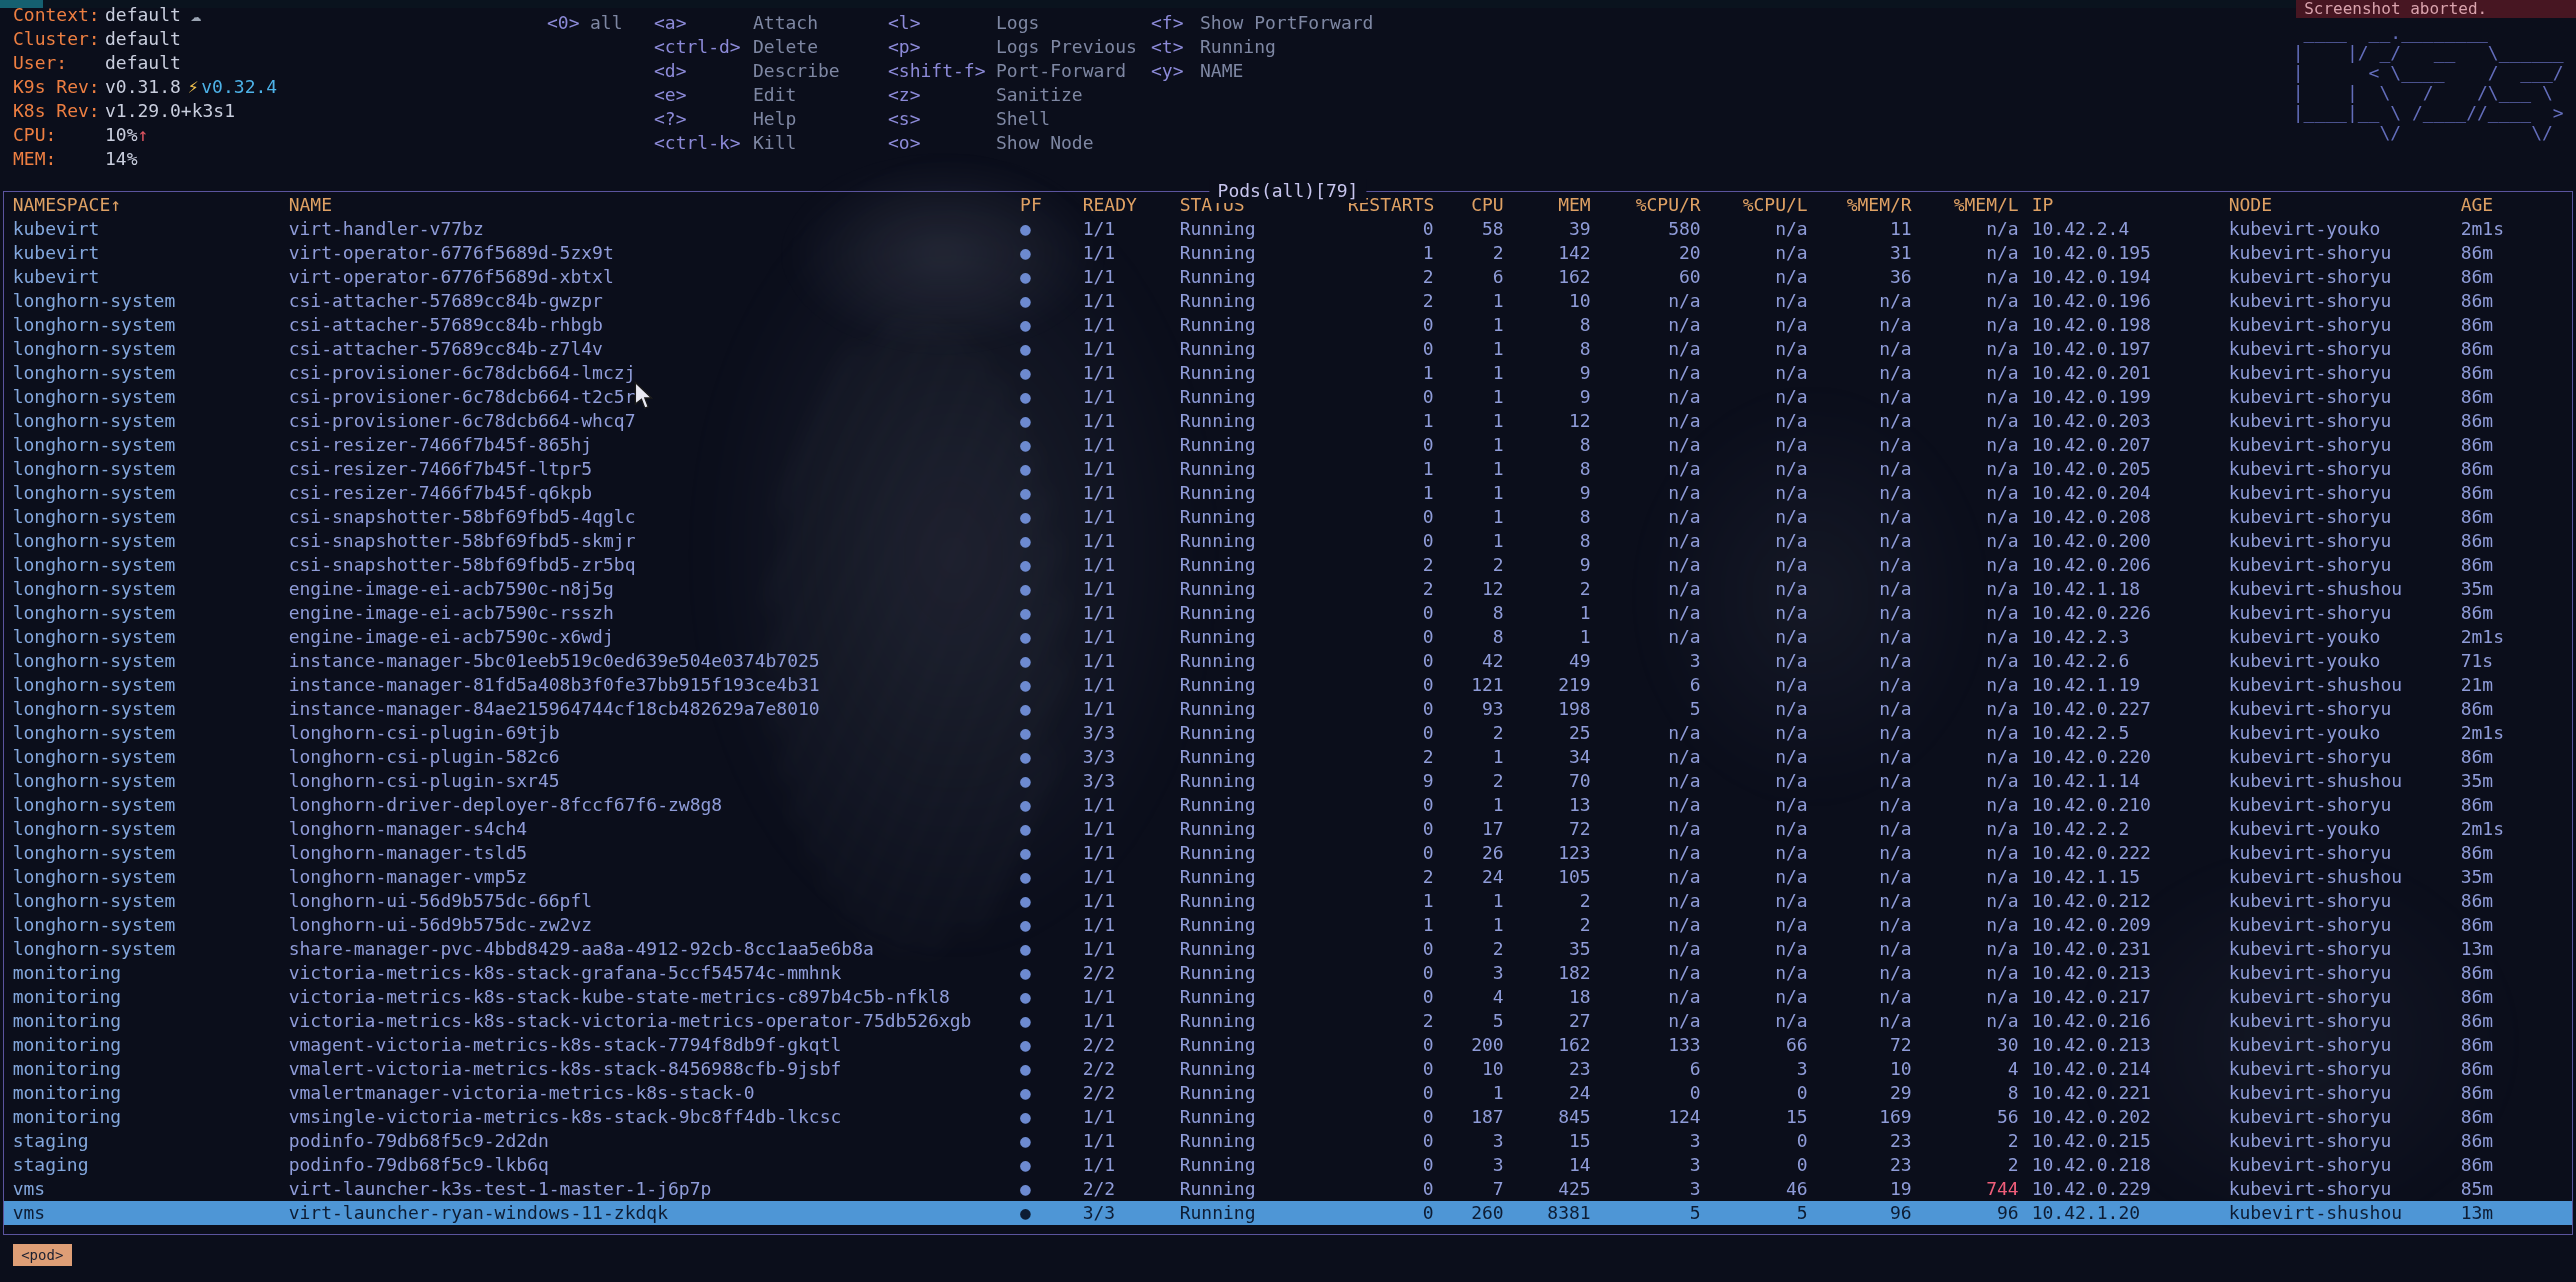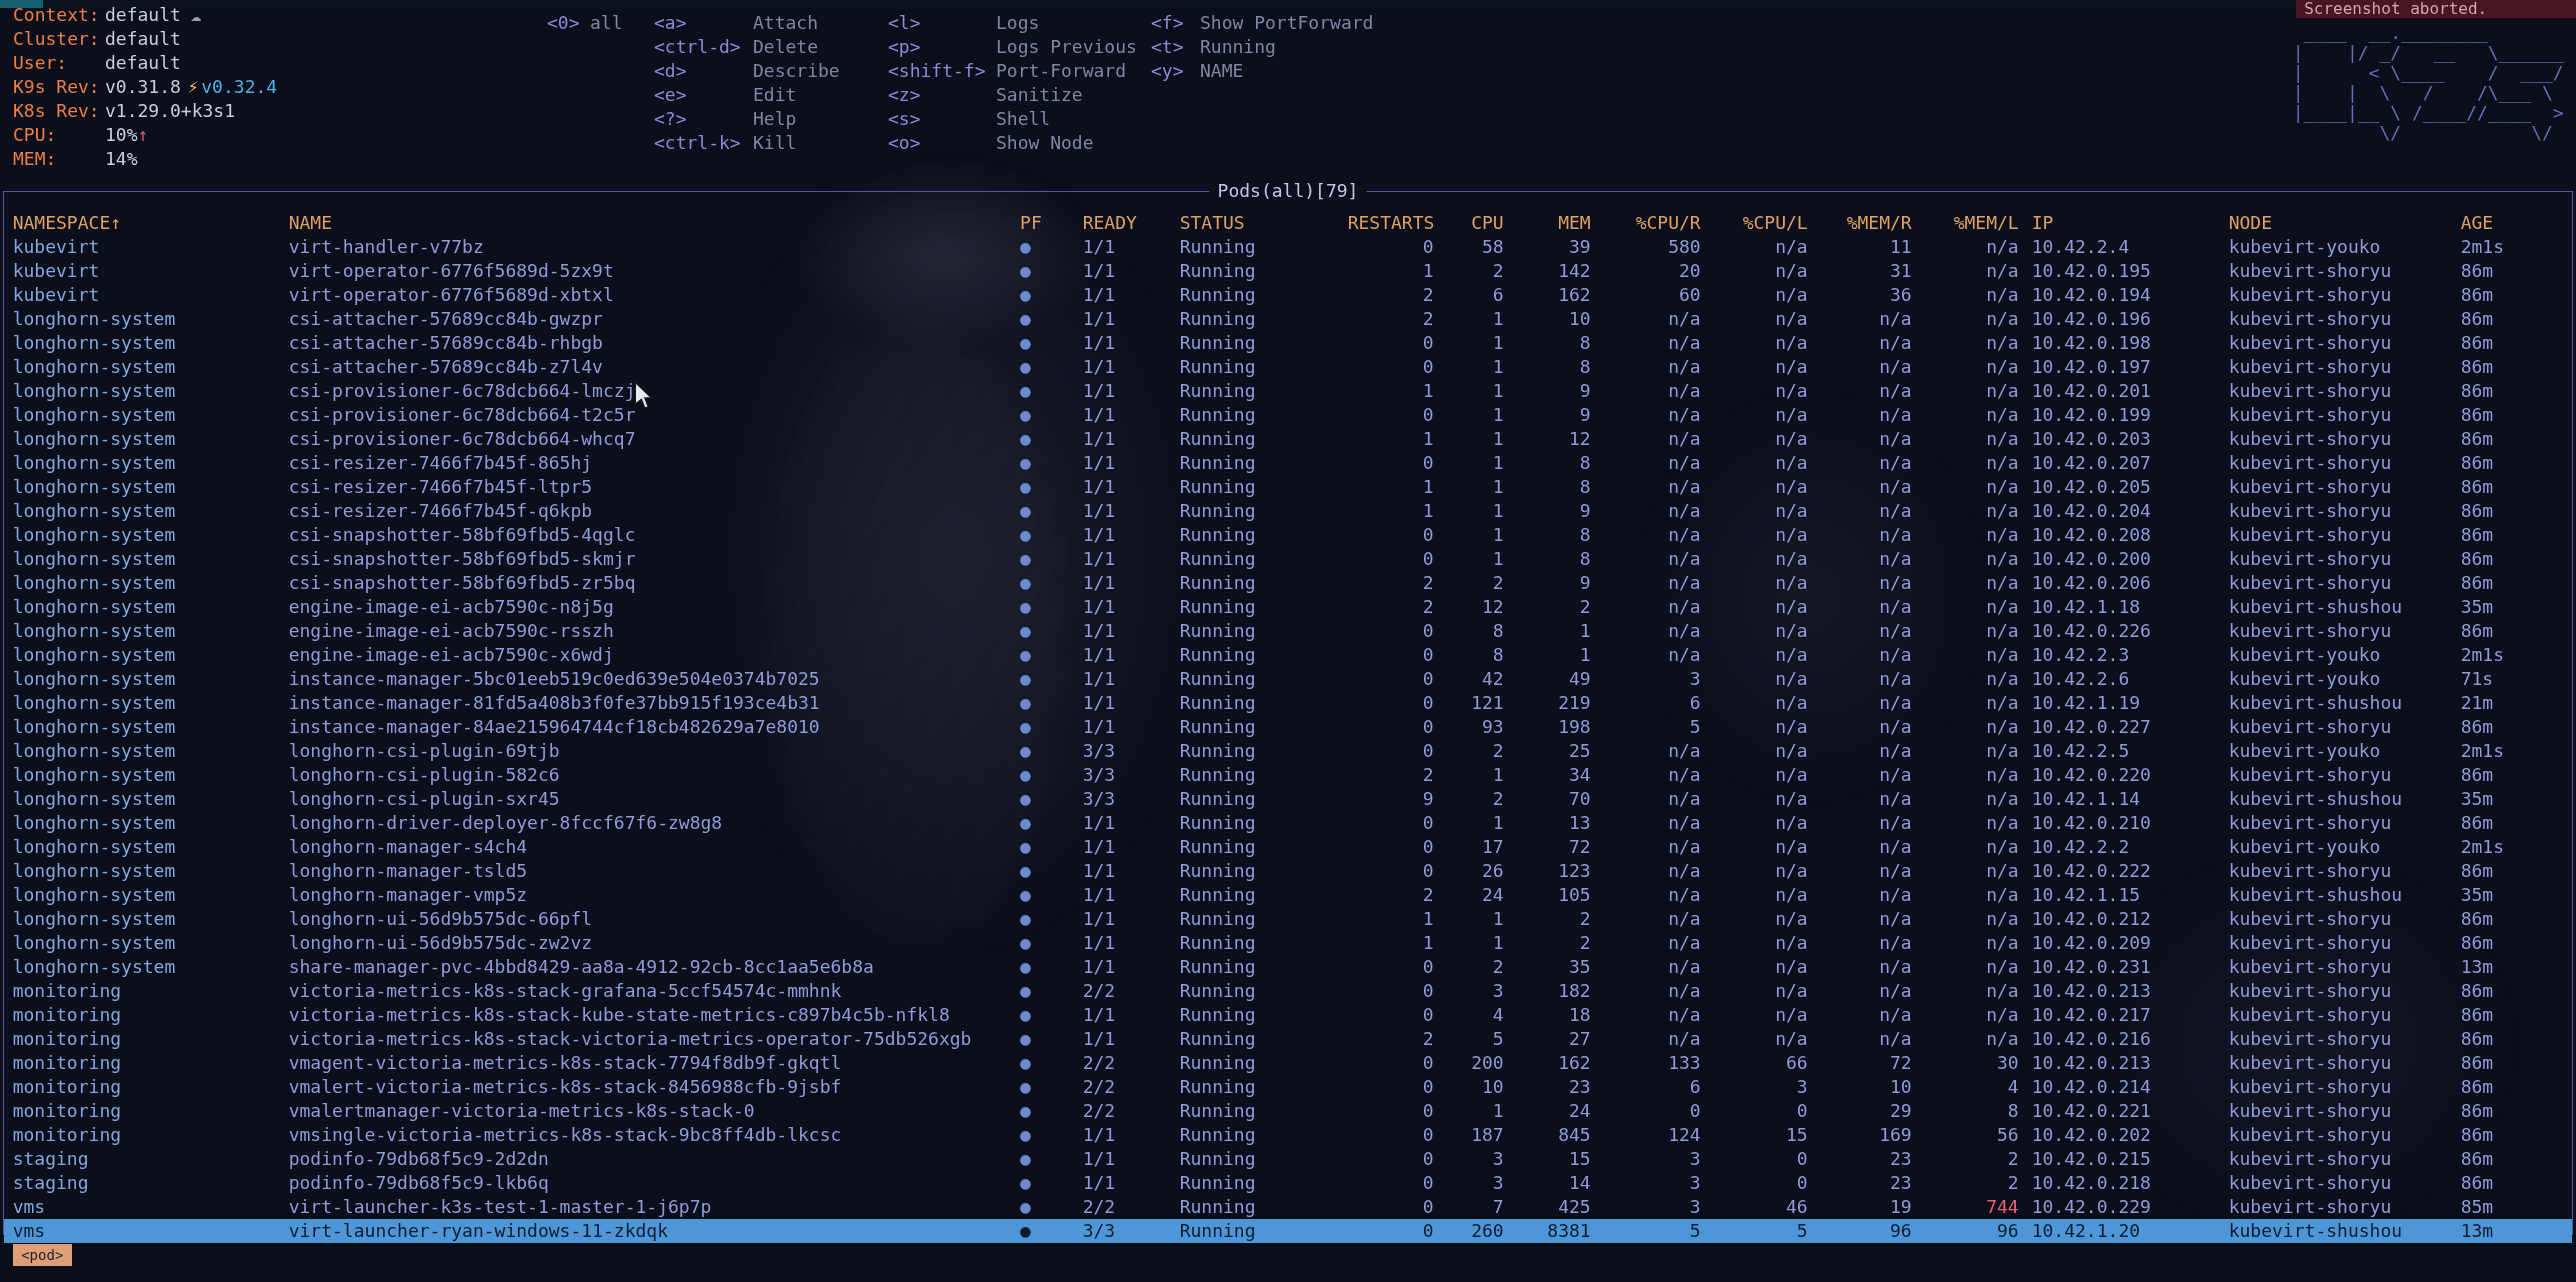--- a/index.html
+++ b/index.html
@@ -39,21 +39,21 @@
   .hk-col1 .hk-key{width:99px}
   .hk-col2 .hk-key{width:108px}
   .hk-col3 .hk-key{width:49px}
   .hk-desc{color:var(--desc,#7e87a3)}
 
   .logo{position:absolute;top:23px;right:12.3px;color:var(--logo,#636dbb);font-size:18px;line-height:20px;white-space:pre}
 
   .tablebox{position:absolute;left:2.7px;right:2.7px;top:191px;height:1044px;border:1.4px solid var(--border,#5b549e)}
   .table-title{position:absolute;top:-13px;left:50%;transform:translateX(-50%);background:var(--bg,#0b0e1b);
     padding:0 8.2px;color:var(--title,#c7c5ee);white-space:nowrap;line-height:24px}
-  .thead{display:flex;padding-left:9px;margin-top:19px;line-height:24px;white-space:pre}
+  .thead{display:flex;padding-left:9px;margin-top:1px;line-height:24px;white-space:pre}
   .thead .cell{color:var(--header,#dfa164)}
   .trow{display:flex;padding-left:9px;height:24px;line-height:24px;white-space:pre}
   .trow.selected{background:var(--sel_bg,#4e96d6)}
   .trow.selected .cell{color:var(--sel_text,#0d1c33)!important}
   .cell{overflow:hidden;flex-shrink:0}
   .num{text-align:right}
   .c-ns{width:276px;color:var(--ns_text,#83a7dd)}
   .c-name{width:730px}
   .c-pf{width:64px;color:var(--dot,#6d8ad0);padding-left:1.4px}
   .c-ready{width:97px}

